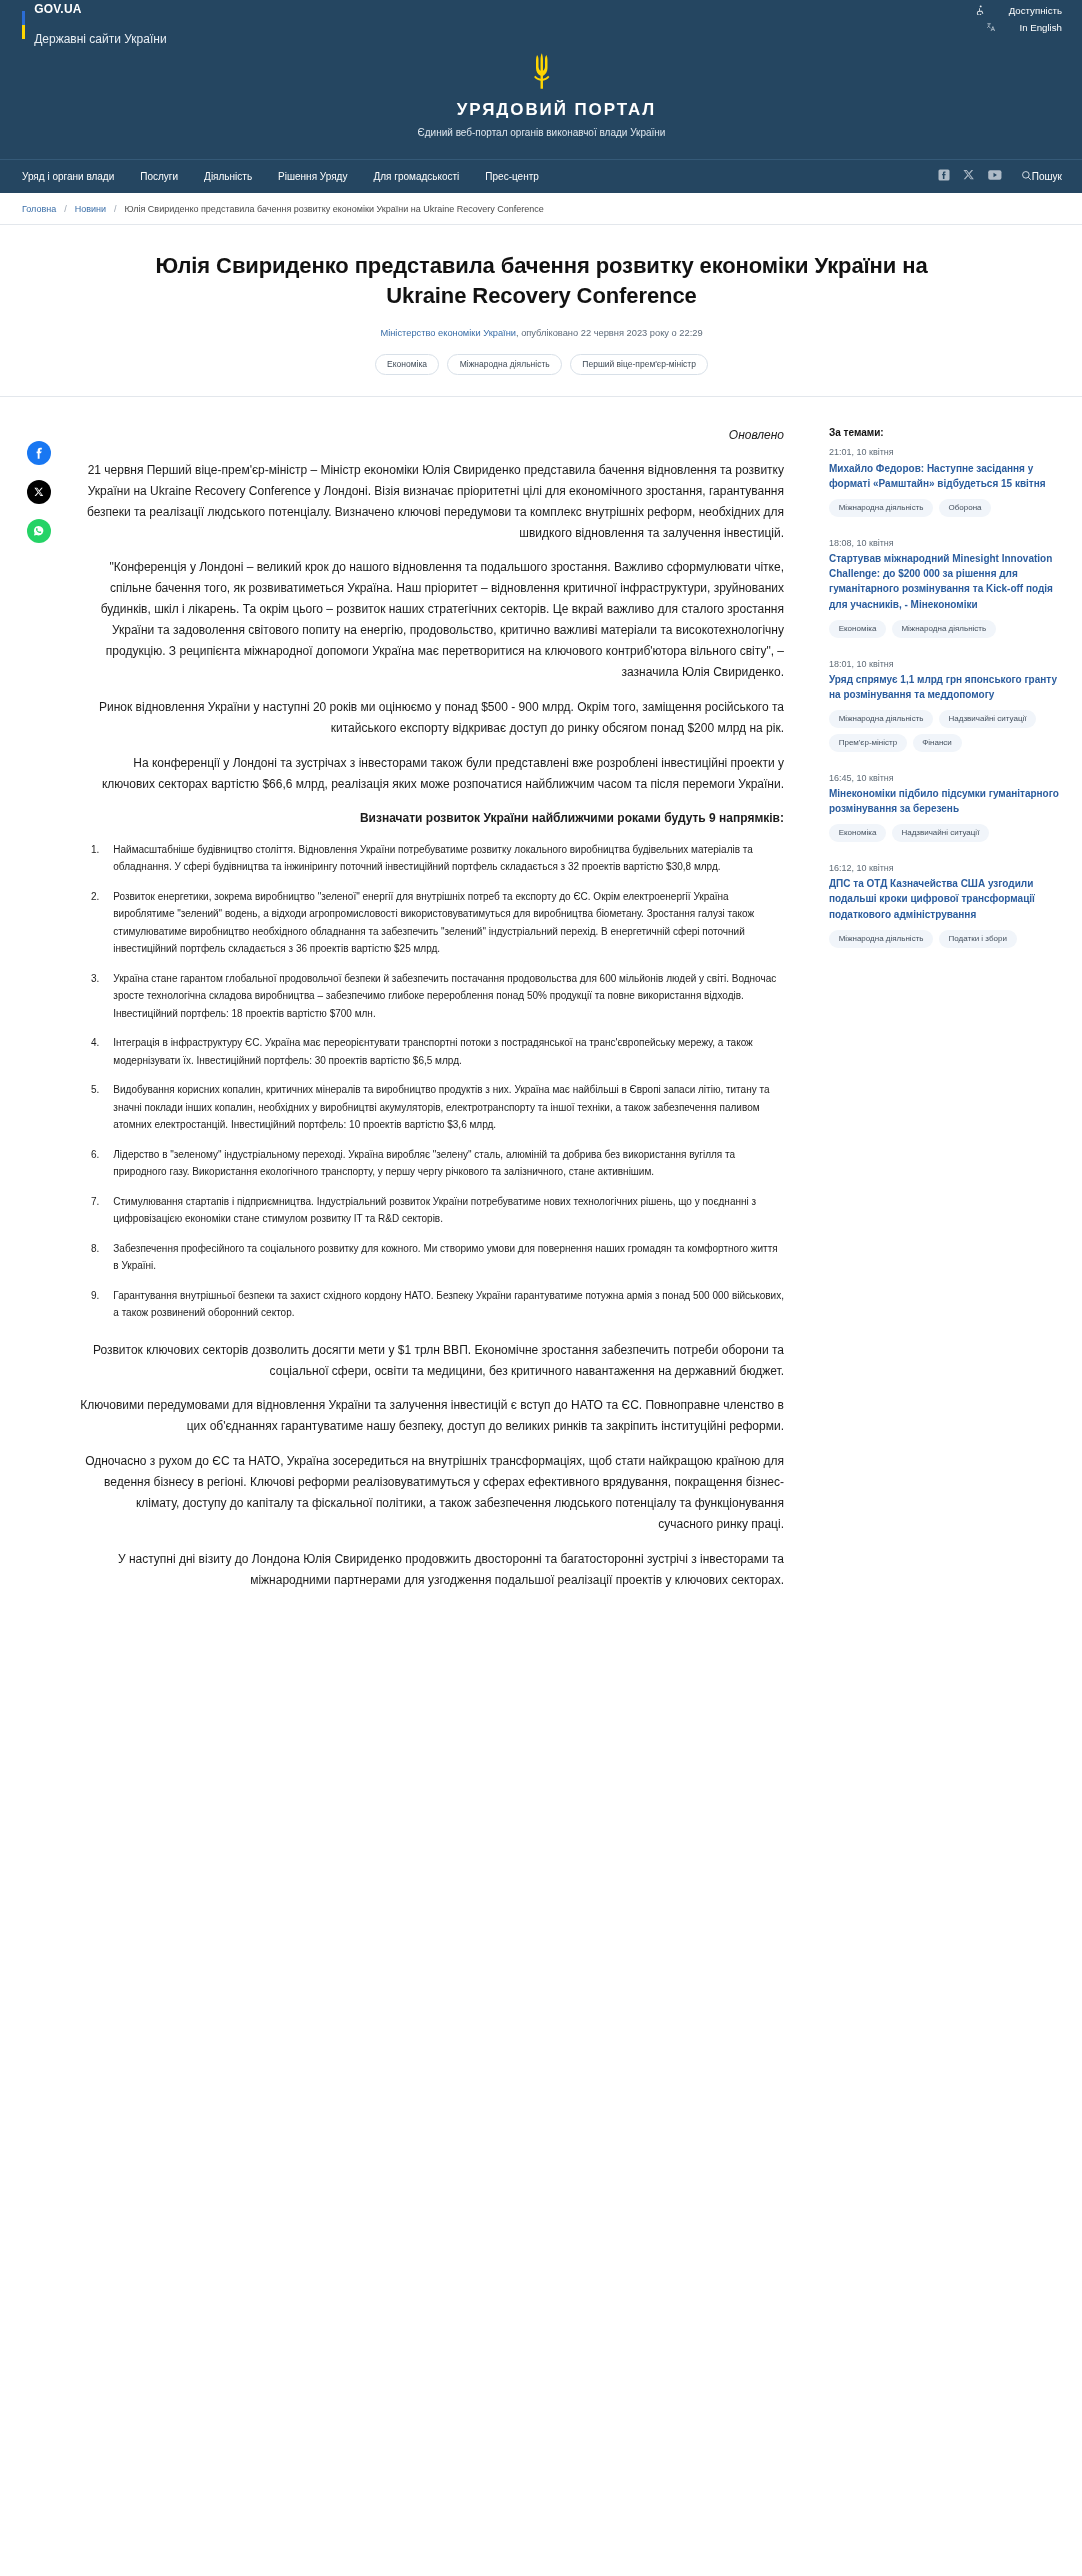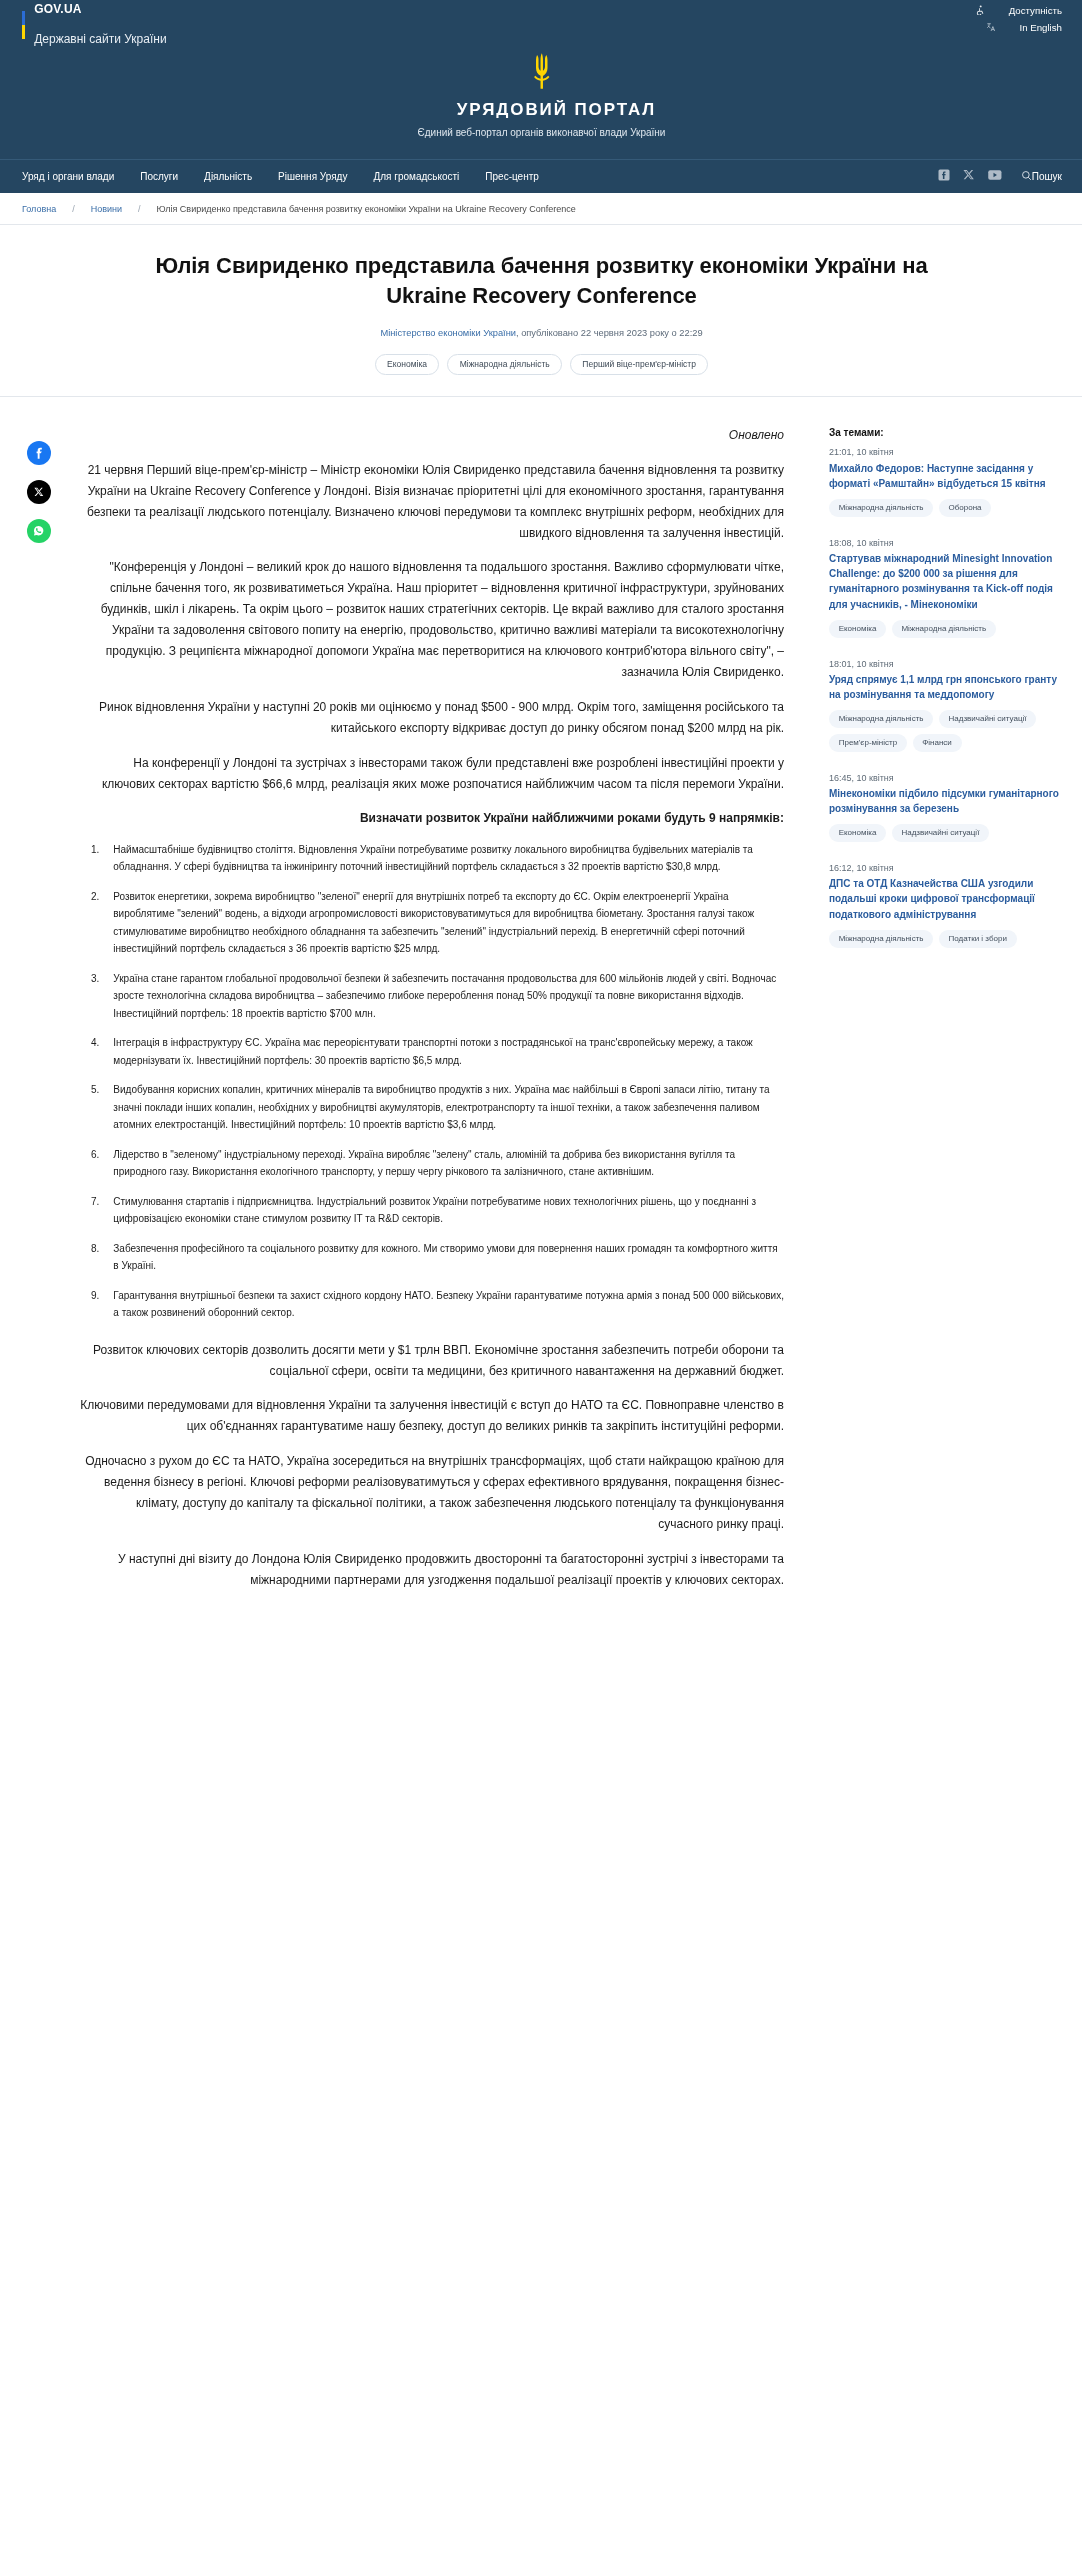--- a/index.html
+++ b/index.html
@@ -130,21 +130,21 @@
   
   .crumb-wrap {
     border-bottom: 0.8px solid #e3e7ec;
     padding: 11.3px 22px 10.5px;
   }
   .crumbs {
     display: flex;
     align-items: flex-end;
     flex-wrap: wrap;
     font-size: 9px;
-    gap: 16px;
+    gap: 8px;
   }
   .crumbs a { color: #3a6ea8; text-decoration: none; }
   .crumbs .sep { color: #9aa5b1; }
   .crumbs .cur { color: #4a4a4a; }
 
   
   .title-area {
     text-align: center;
     padding: 26px 121px 0;
     border-bottom: 0.8px solid #e3e7ec;

